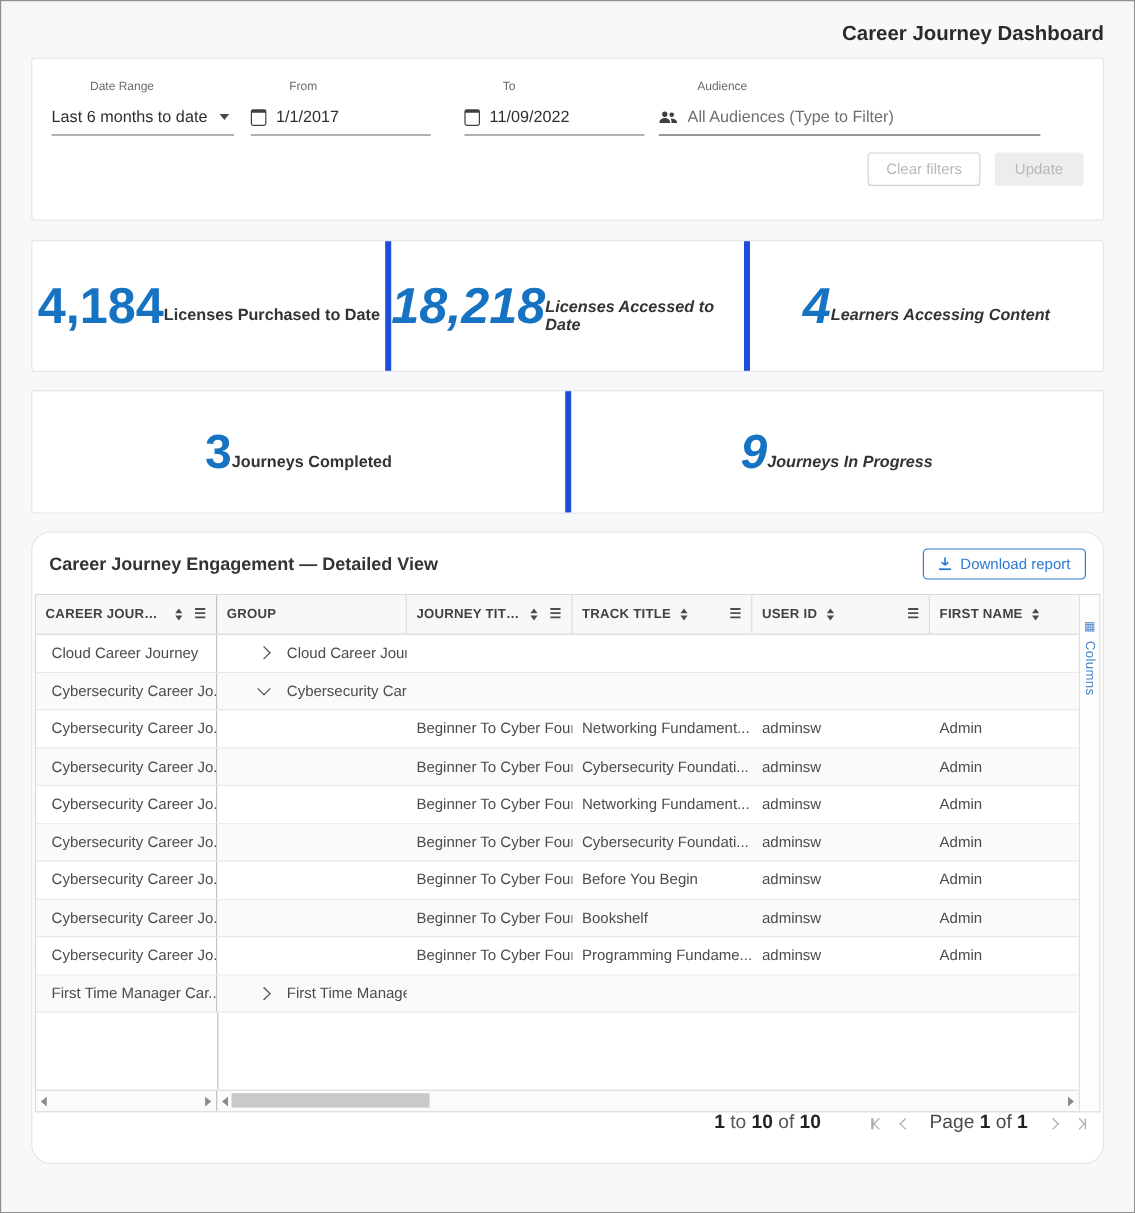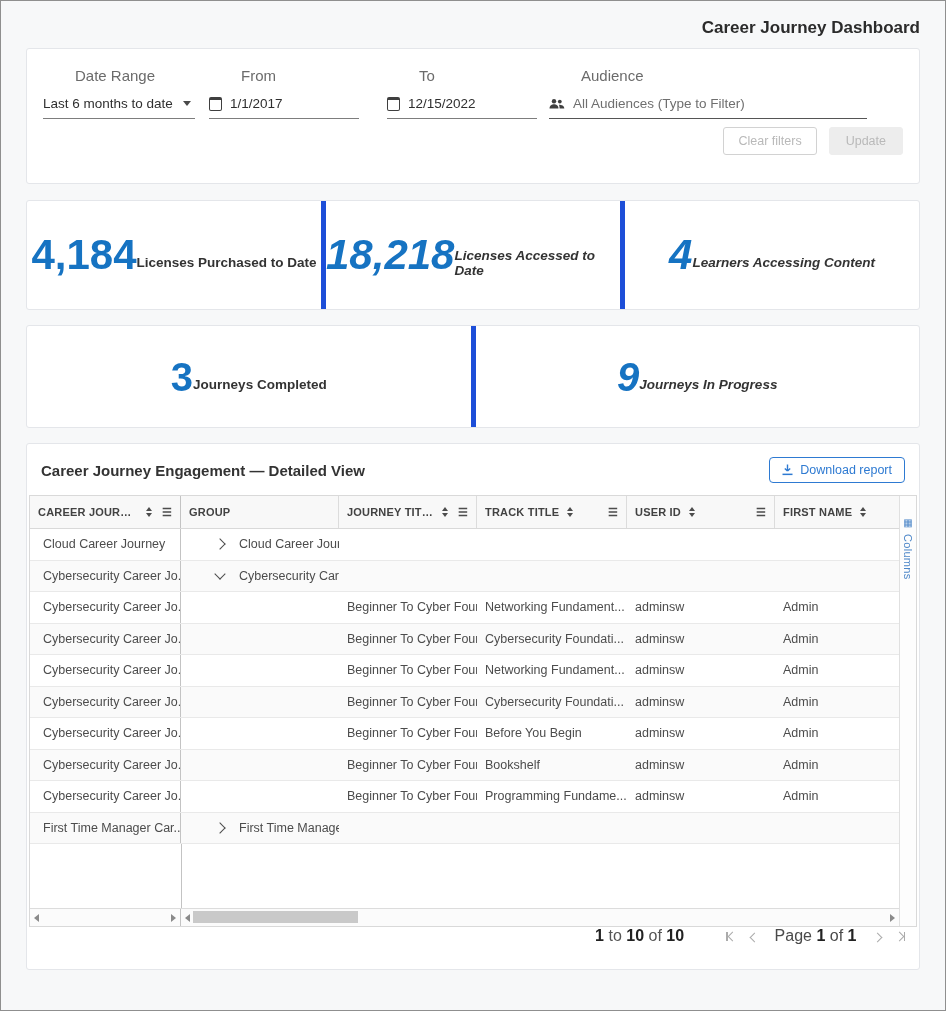--- a/index.html
+++ b/index.html
@@ -9,21 +9,21 @@
     font-family:"Liberation Sans",sans-serif;color:#333;
   }
   .content{padding:0 25px;}
   .page-title{font-size:17px;font-weight:bold;color:#2b2b2b;margin:17px 0 10px 2px;text-align:right;}
   .card{background:#fff;border:1px solid #e4e6ea;border-radius:3px;box-sizing:border-box;}
 
   
   .filter-card{height:136px;padding:18px 16px 14px;position:relative;margin-bottom:16px;}
   .filter-row{display:flex;}
   .field{margin-right:0;}
-  .field-label{font-size:15px;color:#6b6b6b;margin-bottom:12px;padding-left:32px;}
+  .field-label{font-size:10px;color:#6b6b6b;margin-bottom:12px;padding-left:32px;}
   .field-control{display:flex;align-items:center;gap:8px;border-bottom:1px solid #7d7d7d;
     padding-bottom:7px;font-size:13.5px;color:#2f2f2f;}
   .f-dr{width:152px;margin-right:14px;}
   .f-from{width:150px;margin-right:28px;}
   .f-to{width:150px;margin-right:12px;}
   .f-aud{width:318px;}
   .caret-down{width:0;height:0;border-left:4px solid transparent;border-right:4px solid transparent;
     border-top:5px solid #4a4a4a;margin-left:auto;margin-right:4px;}
   .cal-icon{width:11px;height:10px;border:1.5px solid #3f3f3f;border-top:3.5px solid #3f3f3f;
     border-radius:2px;flex:none;}
@@ -40,21 +40,21 @@
   .stats-card{display:flex;align-items:stretch;margin-bottom:15px;}
   .stats-r1{height:110px;}
   .stats-r2{height:103px;}
   .stat{flex:1;display:flex;flex-direction:row;align-items:center;justify-content:center;}
   .stat + .stat{border-left:5px solid #1d4ed8;font-style:italic;}
   .stat-number{font-size:42px;font-weight:bold;color:#1673c2;line-height:1;}
   .stats-r2 .stat-number{font-size:40px;}
   .stat-label{font-size:13.5px;font-weight:bold;color:#333;margin-top:15px;}
 
   
-  .table-card{height:527px;padding:0;}
+  .table-card{height:527px;padding:0;border-radius:16px;}
   .table-titlebar{display:flex;align-items:center;justify-content:space-between;padding:13px 14px 12px;}
   .table-title{font-size:15px;font-weight:bold;color:#333;}
   .download-btn{display:flex;align-items:center;gap:7px;color:#2e7ad2;border:1px solid #2e7ad2;
     border-radius:4px;background:#fff;font-size:12.5px;padding:5px 12px;font-family:inherit;}
 
   .grid-outer{display:flex;margin:0 2px;border:1px solid #d9d9d9;height:432px;box-sizing:border-box;background:#fff;}
   .grid-main{flex:1;display:flex;flex-direction:column;min-width:0;overflow:hidden;}
 
   .gh-row{display:flex;height:32px;background:#f8f8f8;border-bottom:1px solid #d9d9d9;flex:none;}
   .gh-cell{display:flex;align-items:center;font-size:11px;font-weight:bold;color:#424242;
@@ -137,21 +137,21 @@
         <div class="field-label">From</div>
         <div class="field-control">
           <span class="cal-icon"></span>
           <span>1/1/2017</span>
         </div>
       </div>
       <div class="field f-to">
         <div class="field-label">To</div>
         <div class="field-control">
           <span class="cal-icon"></span>
-          <span>12/15/2022</span>
+          <span>11/09/2022</span>
         </div>
       </div>
       <div class="field f-aud">
         <div class="field-label">Audience</div>
         <div class="field-control" style="border-bottom-color:#555;">
           <svg width="16" height="12" viewBox="0 0 16 12">
             <circle cx="5" cy="3.2" r="2.2" fill="#3f3f3f"></circle>
             <circle cx="10.8" cy="3.6" r="1.9" fill="#3f3f3f"></circle>
             <path d="M0.5 10.5 C0.5 7.5 3 6.3 5 6.3 C7 6.3 9.5 7.5 9.5 10.5 Z" fill="#3f3f3f"></path>
             <path d="M10 6.8 C12.5 6.8 15.3 7.8 15.3 10.5 L10.6 10.5 C10.6 9 10.4 7.8 10 6.8 Z" fill="#3f3f3f"></path>

